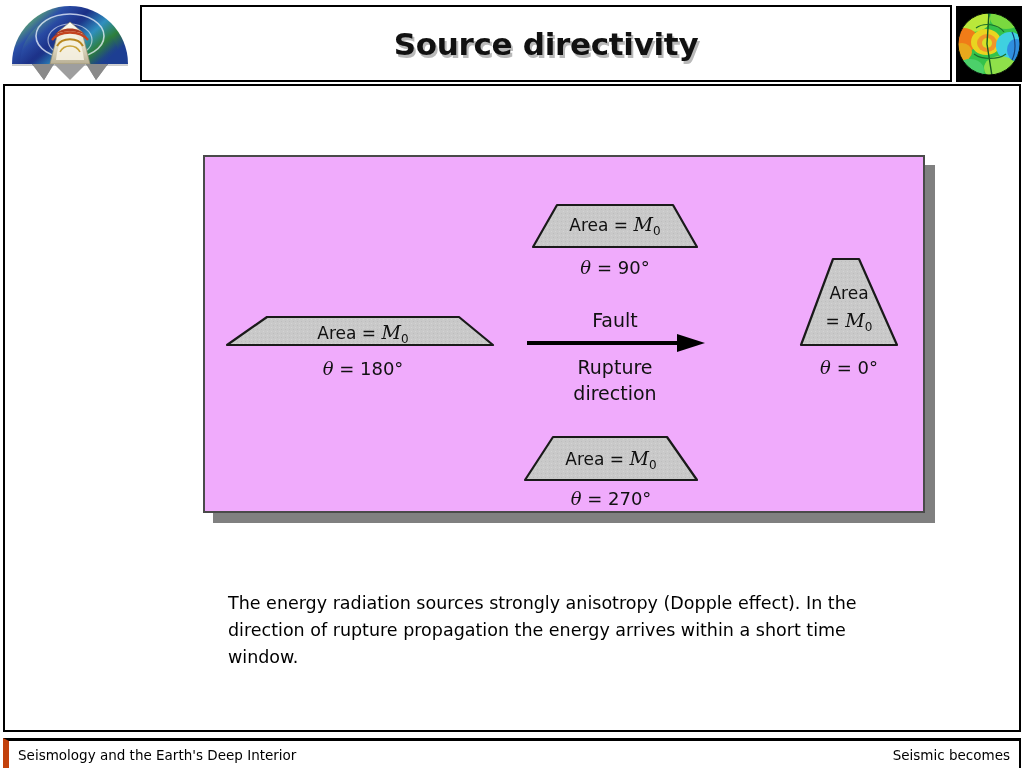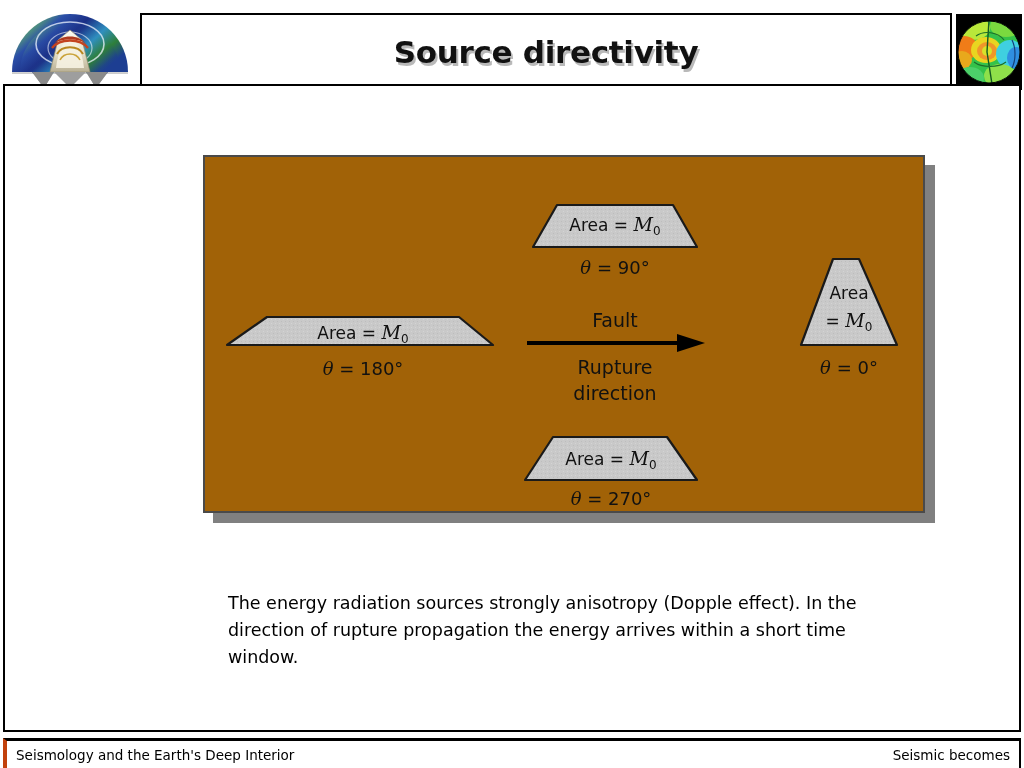--- a/index.html
+++ b/index.html
@@ -11,21 +11,21 @@
     width: 1024px;
     height: 768px;
     position: relative;
     overflow: hidden;
     font-family: "DejaVu Sans", sans-serif;
   }
 
   
   .header {
     position: absolute;
-    left: 0; top: 12px;
+    left: 0; top: 4px;
     width: 1024px;
     height: 92px;
   }
   .logo-left {
     position: absolute;
     left: 2px; top: 2px;
     width: 136px; height: 76px;
     overflow: hidden;
     background: #ffffff;
   }
@@ -84,21 +84,21 @@
     width: 722px;
     height: 358px;
     background: #808080;
   }
   .figure-frame {
     position: absolute;
     left: 203px;
     top: 155px;
     width: 722px;
     height: 358px;
-    background: #a16207;
+    background: #f0abfc;
     border: 2px solid #4a4a4a;
     box-sizing: border-box;
   }
   .figure-frame svg { display: block; }
 
   
   .body-text {
     position: absolute;
     left: 228px;
     top: 590px;
@@ -110,21 +110,21 @@
   }
 
   
   .footer {
     position: absolute;
     left: 3px;
     top: 738px;
     width: 1018px;
     height: 30px;
     border-top: 3px solid #000000;
-    border-left: 4px solid #c2410c;
+    border-left: 6px solid #c2410c;
     border-right: 2px solid #000000;
     box-sizing: border-box;
     background: #ffffff;
     display: flex;
     align-items: center;
     justify-content: space-between;
     padding: 0 9px;
   }
   .footer-text {
     font-family: "DejaVu Sans", sans-serif;

